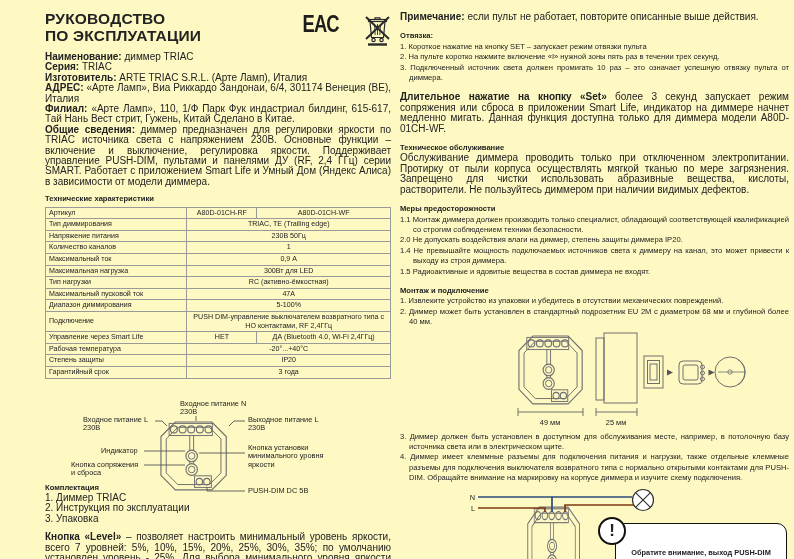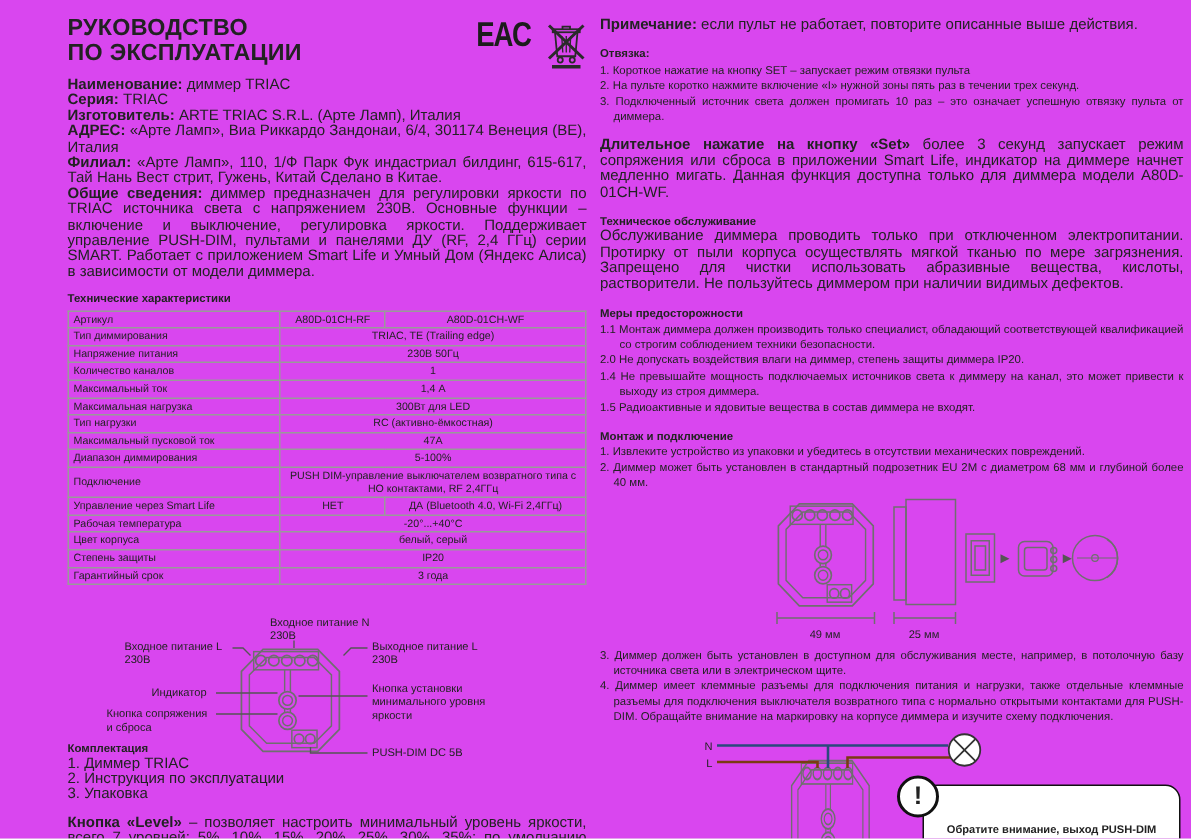--- a/index.html
+++ b/index.html
@@ -1,24 +1,24 @@
 <!DOCTYPE html>
 <html><head>
 <meta charset="utf-8">
 <style>
   html,body { margin:0; padding:0; background:#e9e9e9; }
-  .page { position:relative; width:794px; height:559px; background:#d946ef;
+  .page { position:relative; width:794px; height:559px; background:#fef9c3;
           font-family:"Liberation Sans", sans-serif; color:#222; overflow:hidden; }
   .col { position:absolute; top:0; }
   .col-left  { left:45px;  width:346px; }
   .col-right { left:400px; width:389px; }
 
   .hdr-row { display:flex; align-items:flex-start; margin-top:10px; }
   .title { font-size:15.5px; font-weight:bold; line-height:17px; letter-spacing:.2px; flex:1; }
-  .hdr-icons { display:flex; align-items:flex-start; gap:9px; margin-top:3px; }
+  .hdr-icons { display:flex; align-items:flex-start; gap:24px; margin-top:3px; }
   .eac { font-weight:bold; font-size:20px; line-height:22px; transform:scaleY(1.15) scaleX(.92); letter-spacing:-1px; color:#1c1c1c; }
 
   .txt  { font-size:10px; line-height:10.4px; text-align:justify; }
   .h    { font-size:7.6px; line-height:10.4px; font-weight:bold; }
   .b    { font-weight:bold; }
   .item   { font-size:7.6px; line-height:10.4px; text-align:justify; padding-left:9px;  text-indent:-9px; }
   .item-w { font-size:7.6px; line-height:10.4px; text-align:justify; padding-left:13px; text-indent:-13px; }
 
   table.spec { width:100%; border-collapse:collapse; margin-top:2px;border-radius:25px; }
   table.spec td { border:1px solid #9a9a9a; font-size:7.1px; line-height:8.6px; padding:1px 3px; color:#222; }
@@ -115,21 +115,21 @@
       <tr>
             <td class="lbl">Напряжение питания</td>
             <td class="c" colspan="2">230В 50Гц</td>
           </tr>
       <tr>
             <td class="lbl">Количество каналов</td>
             <td class="c" colspan="2">1</td>
           </tr>
       <tr>
             <td class="lbl">Максимальный ток</td>
-            <td class="c" colspan="2">1,4 А</td>
+            <td class="c" colspan="2">0,9 А</td>
           </tr>
       <tr>
             <td class="lbl">Максимальная нагрузка</td>
             <td class="c" colspan="2">300Вт для LED</td>
           </tr>
       <tr>
             <td class="lbl">Тип нагрузки</td>
             <td class="c" colspan="2">RC (активно-ёмкостная)</td>
           </tr>
       <tr>
@@ -145,24 +145,20 @@
             <td class="c" colspan="2" style="width:59%">PUSH DIM-управление выключателем возвратного типа с НО контактами, RF 2,4ГГц</td>
           </tr>
       <tr>
             <td class="lbl">Управление через Smart Life</td>
             <td class="c">НЕТ</td>
             <td class="c">ДА (Bluetooth 4.0, Wi-Fi 2,4ГГц)</td>
           </tr>
       <tr>
             <td class="lbl">Рабочая температура</td>
             <td class="c" colspan="2">-20°...+40°С</td>
-          </tr>
-      <tr>
-            <td class="lbl">Цвет корпуса</td>
-            <td class="c" colspan="2">белый, серый</td>
           </tr>
       <tr>
             <td class="lbl">Степень защиты</td>
             <td class="c" colspan="2">IP20</td>
           </tr>
       <tr>
             <td class="lbl">Гарантийный срок</td>
             <td class="c" colspan="2">3 года</td>
           </tr>
     </tbody>

